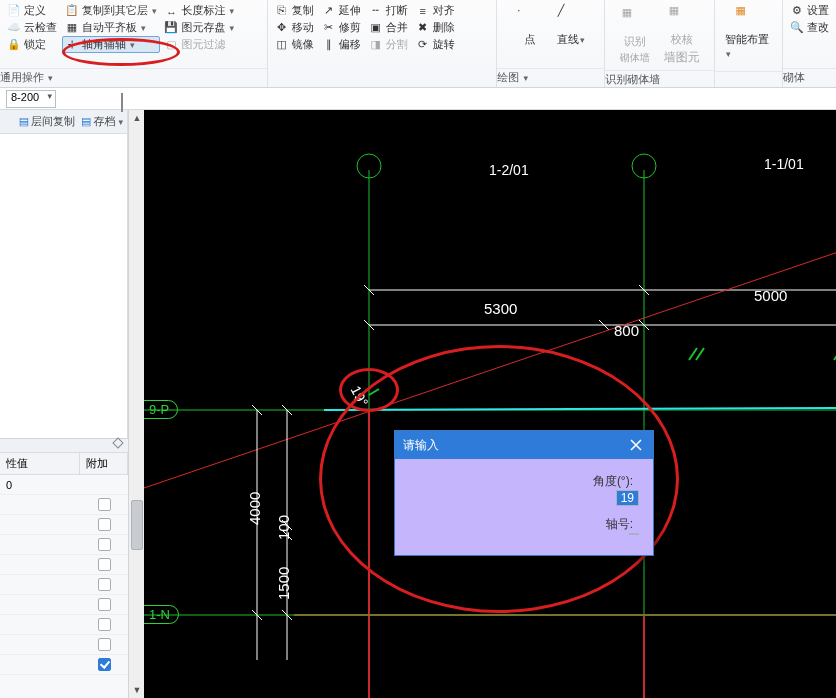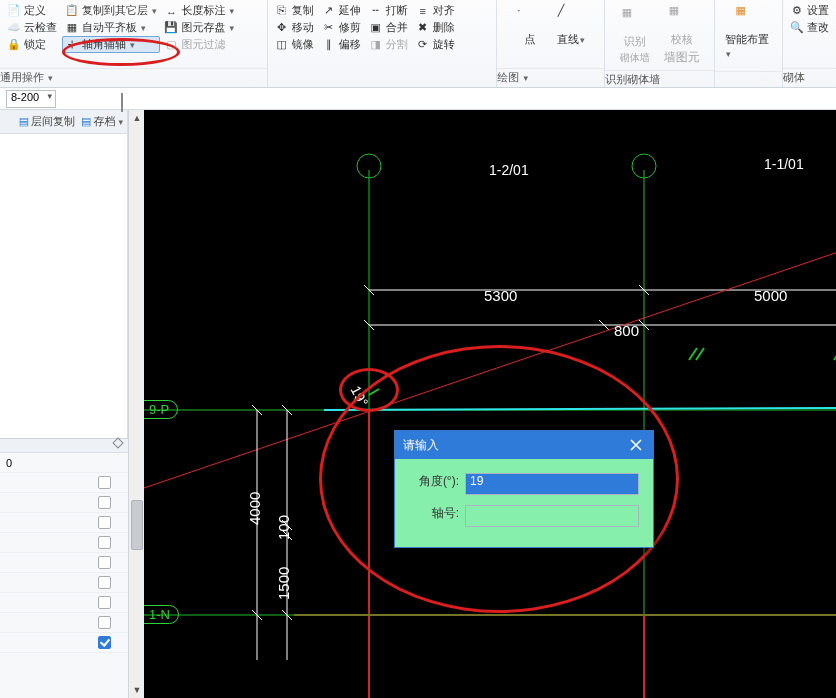--- a/index.html
+++ b/index.html
@@ -40,26 +40,26 @@
 
 .canvas-wrap { flex:1; background:#000; position:relative; overflow:hidden; }
 .scrollbar-v { width:16px; background:#efefef; border-left:1px solid #d0d5db; position:relative; }
 .sb-thumb { position:absolute; left:2px; width:12px; background:#c8ccd1; border:1px solid #aeb3b9; border-radius:2px; }
 .sb-arrow { position:absolute; left:0; width:16px; height:16px; display:flex; align-items:center; justify-content:center; font-size:9px; color:#555; }
 
 .cv-text { position:absolute; font-size:14px; color:#fff; }
 .grid-axis-label { border:1.5px solid #2fd23a; border-radius:0 10px 10px 0; padding:1px 8px 1px 10px; font-size:13px; position:absolute; color:#2fd23a; }
 .dim-lbl { font-size:15px; color:#fff; position:absolute; }
 
-.dlg { position:absolute; left:395px; top:430px; width:260px; background:#86efac; border:1px solid #3a78c3; box-shadow:3px 3px 10px rgba(0,0,0,.5); }
+.dlg { position:absolute; left:395px; top:430px; width:260px; background:#c4b5fd; border:1px solid #3a78c3; box-shadow:3px 3px 10px rgba(0,0,0,.5); }
 .dlg-title { background:#2f7bd9; color:#fff; font-size:12px; padding:5px 8px; display:flex; justify-content:space-between; align-items:center; }
 .dlg-close { width:18px; height:18px; display:flex; align-items:center; justify-content:center; }
 .dlg-close svg { stroke:#fff; }
 .dlg-body { padding:14px 14px 10px; }
-.dlg-row { display:flex; align-items:flex-start; margin-bottom:10px; font-size:12px; color:#333; }
+.dlg-row { display:flex; align-items:flex-end; margin-bottom:10px; font-size:12px; color:#333;flex-direction:column; }
 .dlg-row label { width:50px; text-align:right; margin-right:6px; }
 .dlg-in { flex:1; border:1px solid #a9b2bd; height:22px; padding:0 4px; font-size:12px; }
 .dlg-in.sel { background:#2f7bd9; color:#fff; }
 .dlg-foot { display:flex; justify-content:flex-end; gap:10px; padding:4px 14px 12px; }
 .dbtn { width:72px; height:24px; font-size:12px; border:1px solid #b4bcc5; background:#fff; display:flex; align-items:center; justify-content:center; }
 .dbtn.primary { background:#2f7bd9; color:#fff; border-color:#2f7bd9; }
 
 svg.axis { position:absolute; }
 </style>
 </head>
@@ -257,20 +257,24 @@
             <span class="dd">▾</span>
           </div>
       </div>
       <div style="position:absolute; right:4px; top:-16px"><span class="pin"></span></div>
     </div>
 
     <div class="panel2" style="height:260px; display:flex; flex-direction:column">
       <div style="height:14px; background:#eef1f5; border-bottom:1px solid #d9dde3; display:flex; justify-content:flex-end; padding-right:6px">
           <span class="pin" style="width:8px;height:8px"></span>
         </div>
+      <div class="grid-head">
+        <div class="gc1">性值</div>
+          <div class="gc2">附加</div>
+      </div>
       <div class="grid-row">
           <div class="gc1" style="padding-left:6px">0</div>
           <div class="gc2"></div>
         </div>
       <div class="grid-row">
           <div class="gc1"></div>
           <div class="gc2">
             <span class="chk"></span>
           </div>
         </div>
@@ -361,21 +365,21 @@
 
       <line x1="0" y1="505" x2="700" y2="505" stroke="#1fbf28"></line>
 
       <line x1="113" y1="300" x2="113" y2="550" stroke="#fff"></line>
       <line x1="143" y1="300" x2="143" y2="550" stroke="#fff"></line>
       <path d="M108 295 l10 10 M108 500 l10 10 M138 295 l10 10 M138 410 l10 10 M138 420 l10 10 M138 500 l10 10" stroke="#fff"></path>
     </svg>
 
     <div class="cv-text" style="left:345px; top:52px">1-2/01</div>
     <div class="cv-text" style="left:620px; top:46px">1-1/01</div>
-    <div class="dim-lbl" style="left:340px; top:177px">5300</div>
+    <div class="dim-lbl" style="left:340px; top:190px">5300</div>
     <div class="dim-lbl" style="left:610px; top:177px">5000</div>
     <div class="dim-lbl" style="left:470px; top:212px">800</div>
     <div class="dim-lbl" style="left:102px; top:415px; transform:rotate(-90deg); transform-origin:left top">4000</div>
     <div class="dim-lbl" style="left:131px; top:430px; transform:rotate(-90deg); transform-origin:left top">100</div>
     <div class="dim-lbl" style="left:131px; top:490px; transform:rotate(-90deg); transform-origin:left top">1500</div>
     <div class="cv-text" style="left:205px; top:278px; transform:rotate(62deg)">19°</div>
 
     <div class="grid-axis-label" style="left:-6px; top:290px">9-P</div>
     <div class="grid-axis-label" style="left:-6px; top:495px">1-N</div>
 

